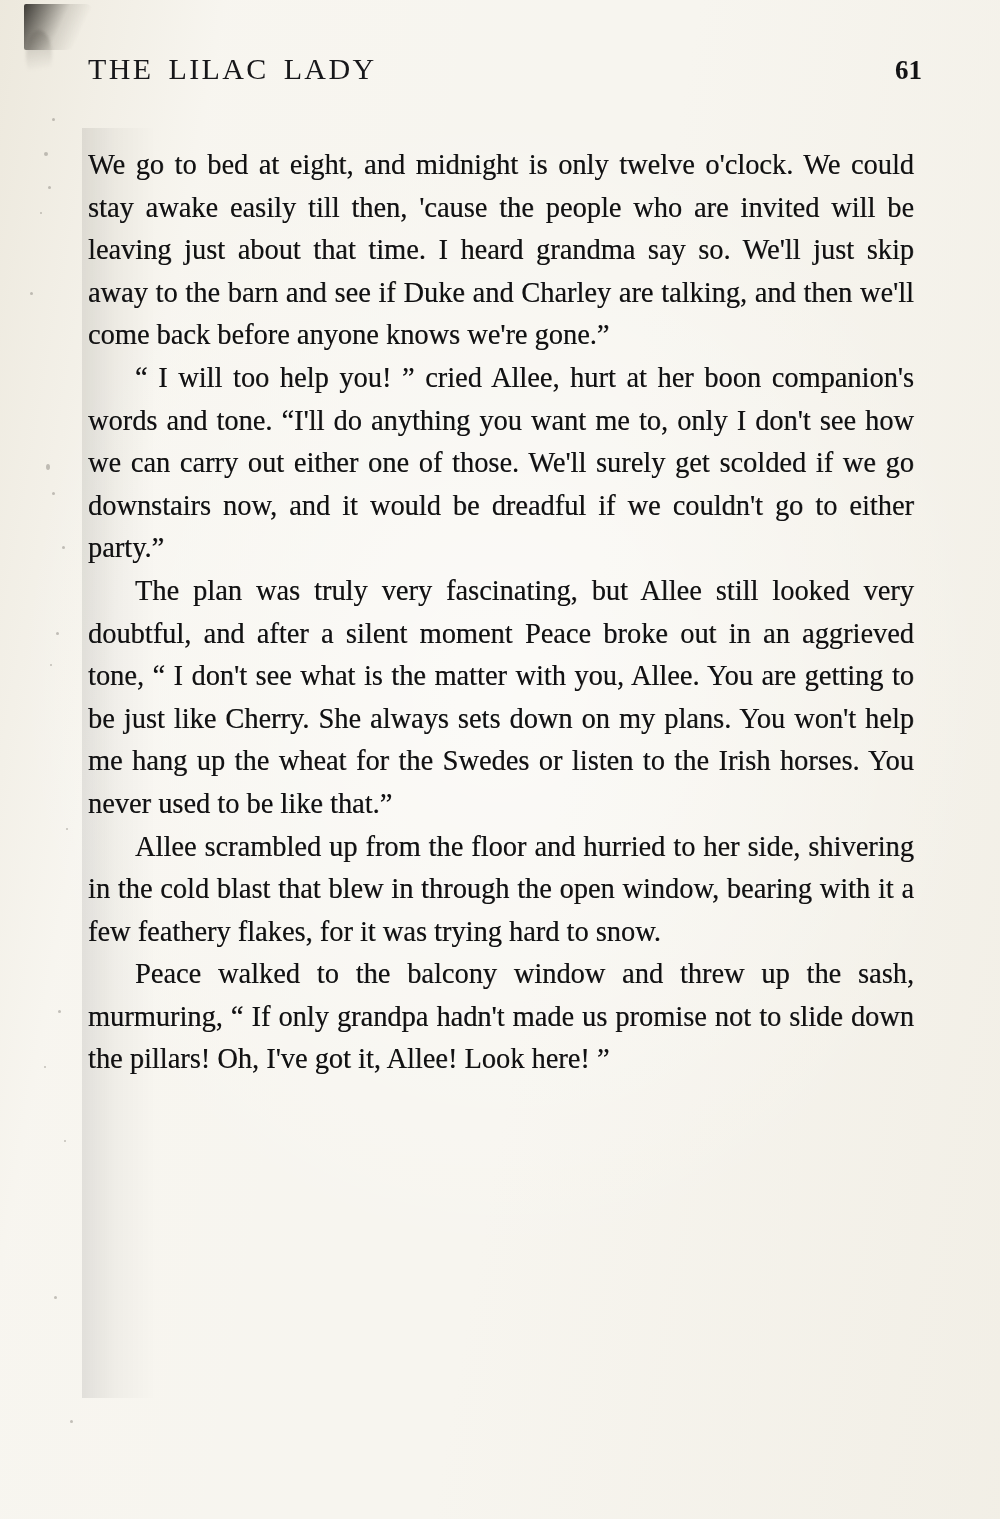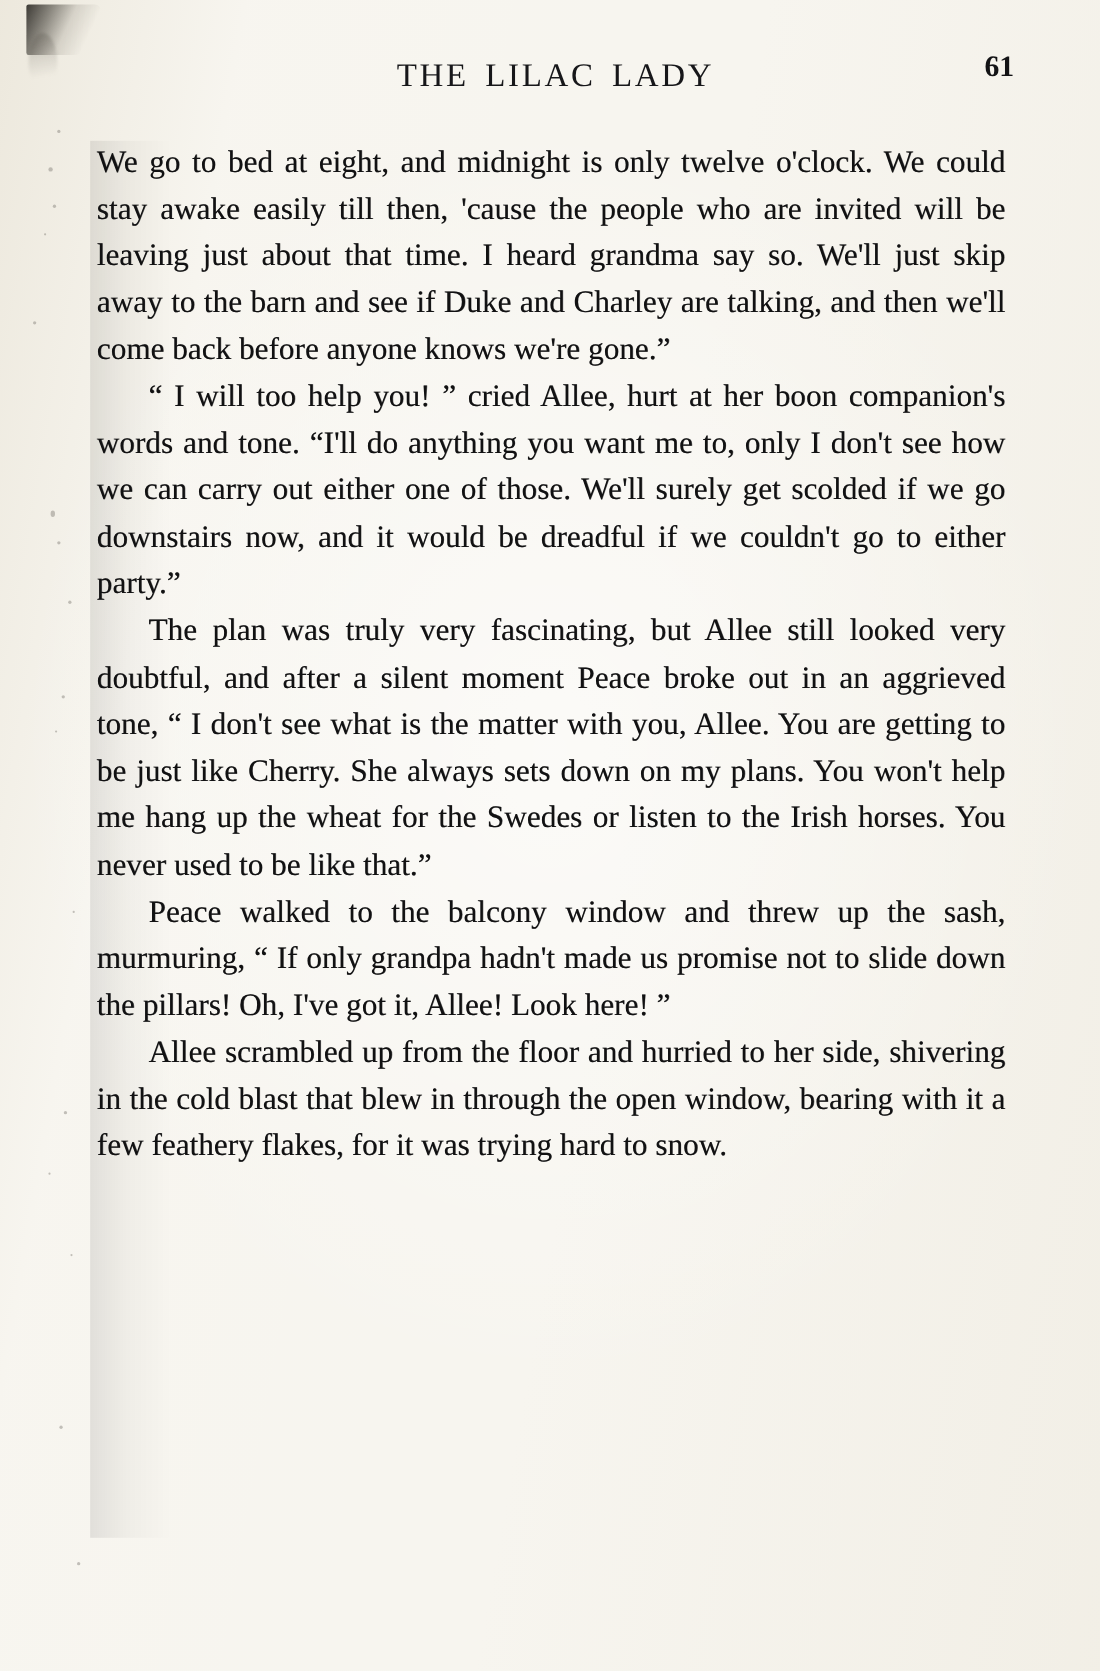--- a/index.html
+++ b/index.html
@@ -73,42 +73,41 @@
   }
 
   header.page-head {
     position: absolute;
     left: 88px;
     right: 78px;
     top: 52px;
     height: 42px;
     display: flex;
     align-items: baseline;
-    justify-content: center;
   }
   .running-title {
     font-size: 30px;
     letter-spacing: 2.4px;
     word-spacing: 5px;
     color: #17171a;
     white-space: nowrap;
   }
   .folio {
     position: absolute;
     right: 0;
-    bottom: 18px;
+    bottom: 8px;
     font-size: 27px;
     font-weight: bold;
     color: #131315;
   }
 
   .body-text {
     position: absolute;
     left: 88px;
-    top: 127px;
+    top: 144px;
     width: 826px;
     font-size: 28.4px;
     line-height: 42.6px;
     color: #111112;
     text-align: justify;
     text-justify: inter-word;
   }
   .body-text p {
     margin: 0;
     text-indent: 47px;
@@ -173,18 +172,18 @@
     <div class="running-title">THE LILAC LADY</div>
     <div class="folio">61</div>
   </header>
 
   <div class="ink-heavy"></div>
 
   <main class="body-text">
     <p class="no-indent">We go to bed at eight, and midnight is only twelve o'clock. We could stay awake easily till then, 'cause the people who are invited will be leaving just about that time. I heard grandma say so. We'll just skip away to the barn and see if Duke and Charley are talking, and then we'll come back before anyone knows we're gone.”</p>
     <p>“ I will too help you! ” cried Allee, hurt at her boon companion's words and tone. “I'll do anything you want me to, only I don't see how we can carry out either one of those. We'll surely get scolded if we go downstairs now, and it would be dreadful if we couldn't go to either party.”</p>
     <p>The plan was truly very fascinating, but Allee still looked very doubtful, and after a silent moment Peace broke out in an aggrieved tone, “ I don't see what is the matter with you, Allee. You are getting to be just like Cherry. She always sets down on my plans. You won't help me hang up the wheat for the Swedes or listen to the Irish horses. You never used to be like that.”</p>
+    <p>Allee scrambled up from the floor and hurried to her side, shivering in the cold blast that blew in through the open window, bearing with it a few feathery flakes, for it was trying hard to snow.</p>
     <p>Peace walked to the balcony window and threw up the sash, murmuring, “ If only grandpa hadn't made us promise not to slide down the pillars! Oh, I've got it, Allee! Look here! ”</p>
-    <p>Allee scrambled up from the floor and hurried to her side, shivering in the cold blast that blew in through the open window, bearing with it a few feathery flakes, for it was trying hard to snow.</p>
   </main>
 
   <div class="bottom-blank"></div>
 </div>
 
 </body></html>

